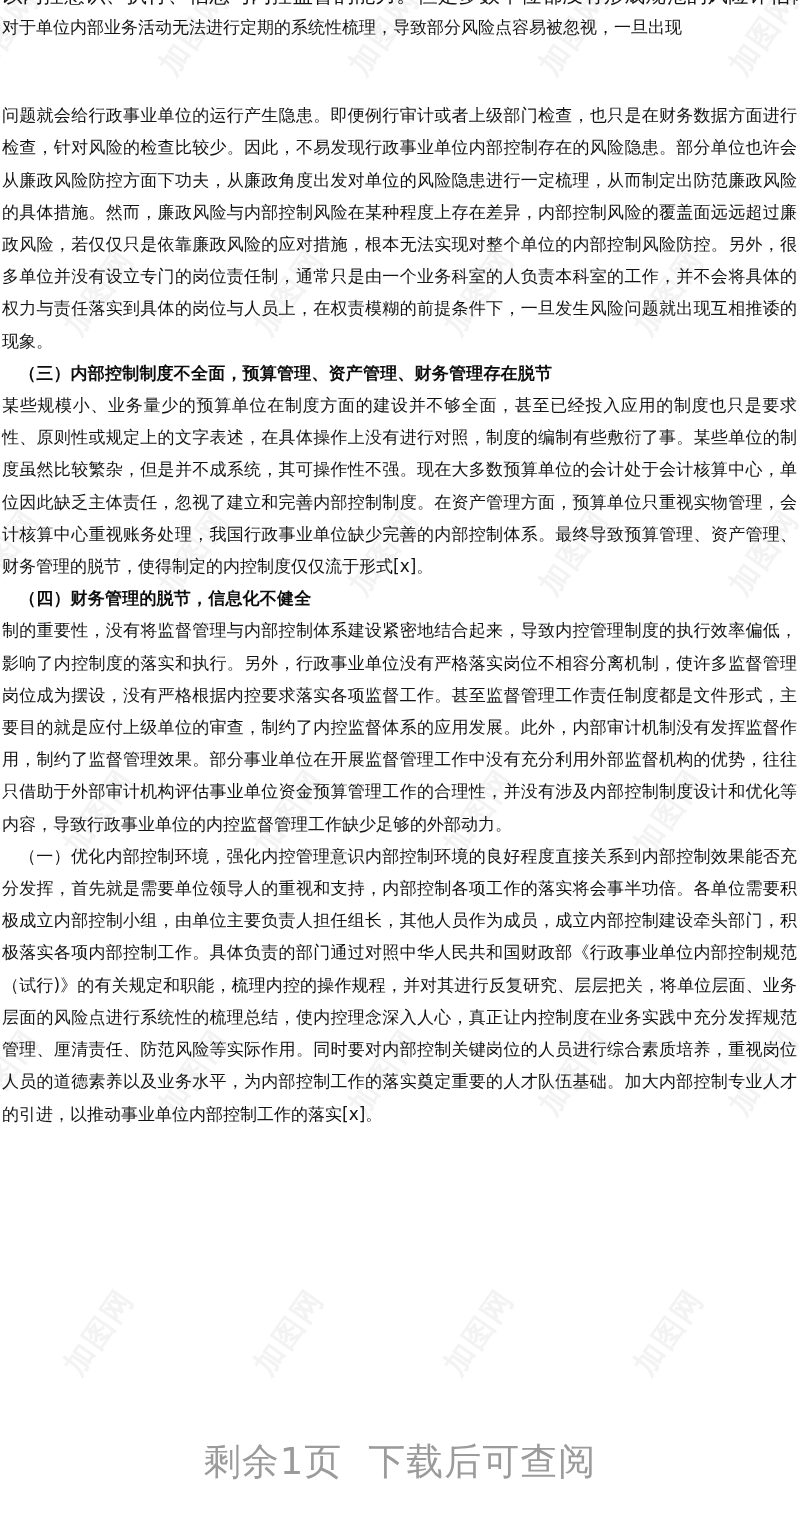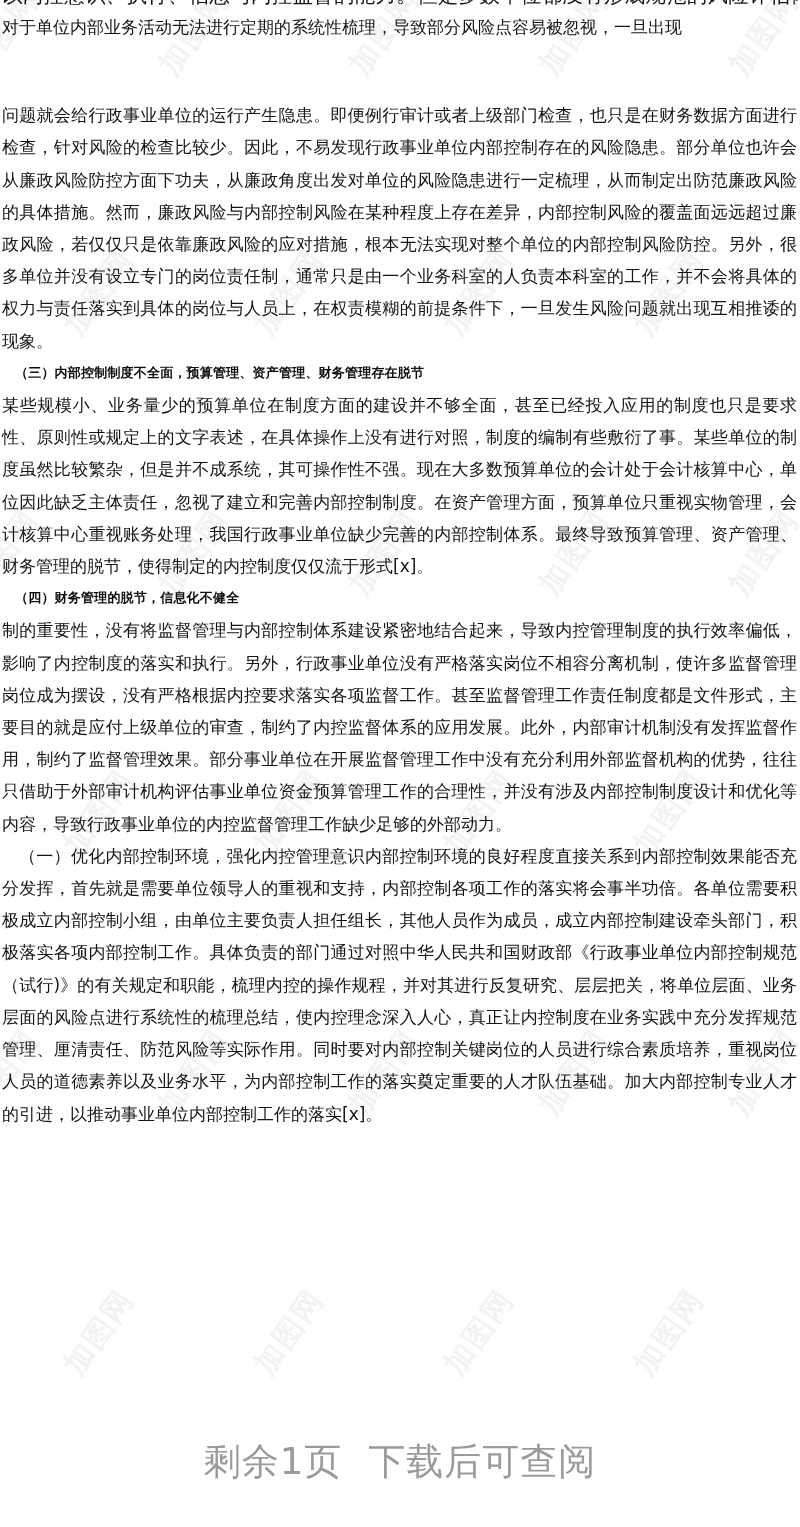--- a/index.html
+++ b/index.html
@@ -59,21 +59,21 @@
     line-height: 32.2px;
     text-align: justify;
     text-justify: inter-ideograph;
     margin: 0;
     color: #141414;
     letter-spacing: 0px;
     word-break: break-all;
   }
 
   .heading {
-    font-size: 13px;
+    font-size: 17px;
     line-height: 32.2px;
     font-weight: 700;
     margin: 0;
     color: #0d0d0d;
     text-align: left;
     letter-spacing: 0.2px;
   }
   .indent-1 { text-indent: 1em; }
 
   

